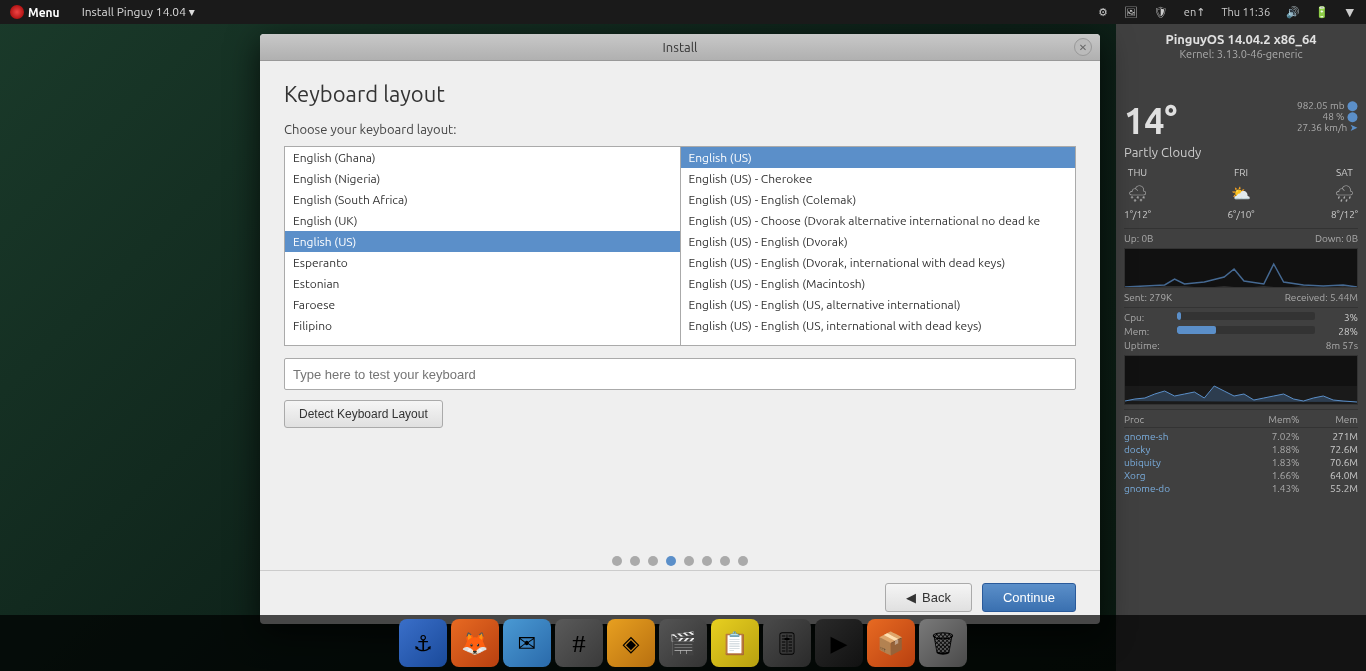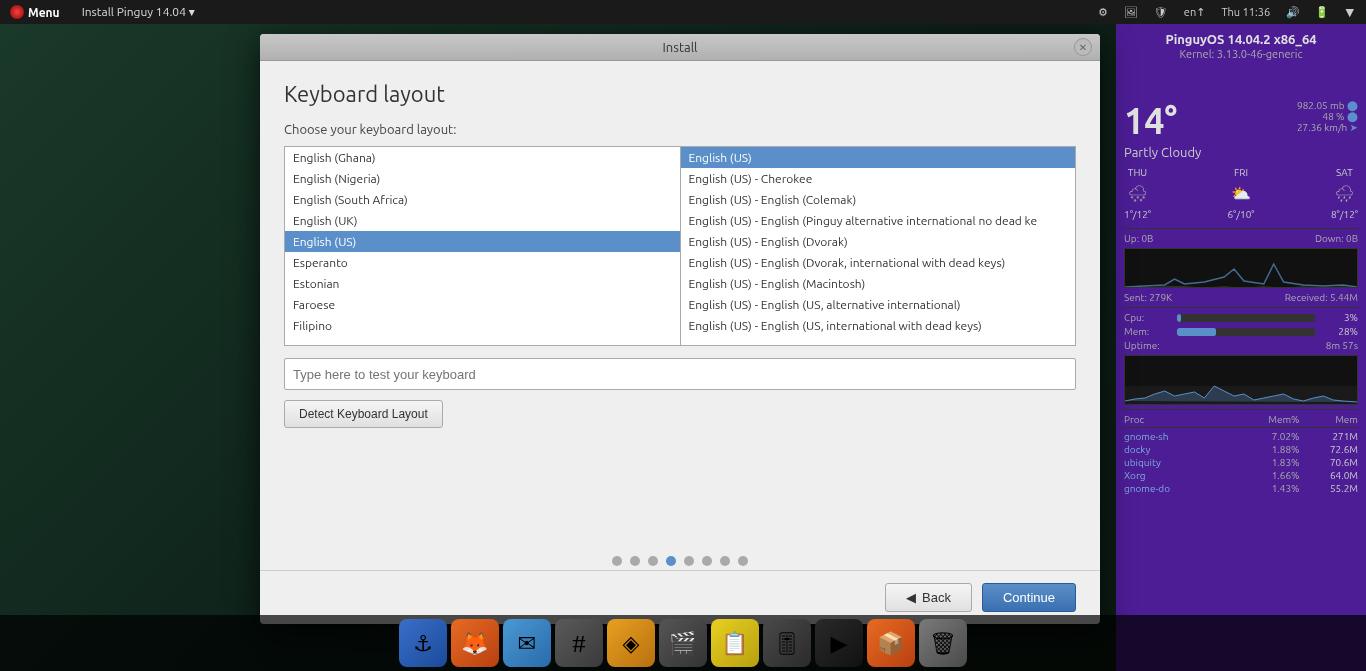--- a/index.html
+++ b/index.html
@@ -250,21 +250,21 @@
       background: #5b8fc9;
     }
 
     
     .right-panel {
       position: absolute;
       top: 24px;
       right: 0;
       width: 250px;
       height: 647px;
-      background: #4c1d95;
+      background: #404040;
       color: #ccc;
       font-size: 11px;
       padding: 8px;
       z-index: 40;
       overflow: hidden;
     }
     .rp-os-title {
       text-align: center;
       color: #e0e0e0;
       font-size: 13px;
@@ -339,21 +339,21 @@
     }
     .rp-send-recv {
       display: flex;
       justify-content: space-between;
       font-size: 10px;
       color: #aaa;
       margin-bottom: 4px;
     }
     .rp-stat-row {
       display: flex;
-      align-items: center;
+      align-items: flex-start;
       margin-bottom: 3px;
       font-size: 10px;
       gap: 9px;
     }
     .rp-stat-label {
       width: 40px;
       color: #aaa;
     }
     .rp-stat-bar-bg {
       flex: 1;
@@ -475,21 +475,21 @@
           <div class="layout-list-item selected">English (US)</div>
           <div class="layout-list-item">Esperanto</div>
           <div class="layout-list-item">Estonian</div>
           <div class="layout-list-item">Faroese</div>
           <div class="layout-list-item">Filipino</div>
         </div>
       <div class="layout-list-container" id="right-list">
       <div class="layout-list-item selected">English (US)</div>
           <div class="layout-list-item">English (US) - Cherokee</div>
           <div class="layout-list-item">English (US) - English (Colemak)</div>
-          <div class="layout-list-item">English (US) - English (Pinguy alternative international no dead ke</div>
+          <div class="layout-list-item">English (US) - Choose (Dvorak alternative international no dead ke</div>
           <div class="layout-list-item">English (US) - English (Dvorak)</div>
           <div class="layout-list-item">English (US) - English (Dvorak, international with dead keys)</div>
           <div class="layout-list-item">English (US) - English (Macintosh)</div>
           <div class="layout-list-item">English (US) - English (US, alternative international)</div>
           <div class="layout-list-item">English (US) - English (US, international with dead keys)</div>
         </div>
     </div>
 
     <input class="test-input" type="text" placeholder="Type here to test your keyboard" style="">
 

